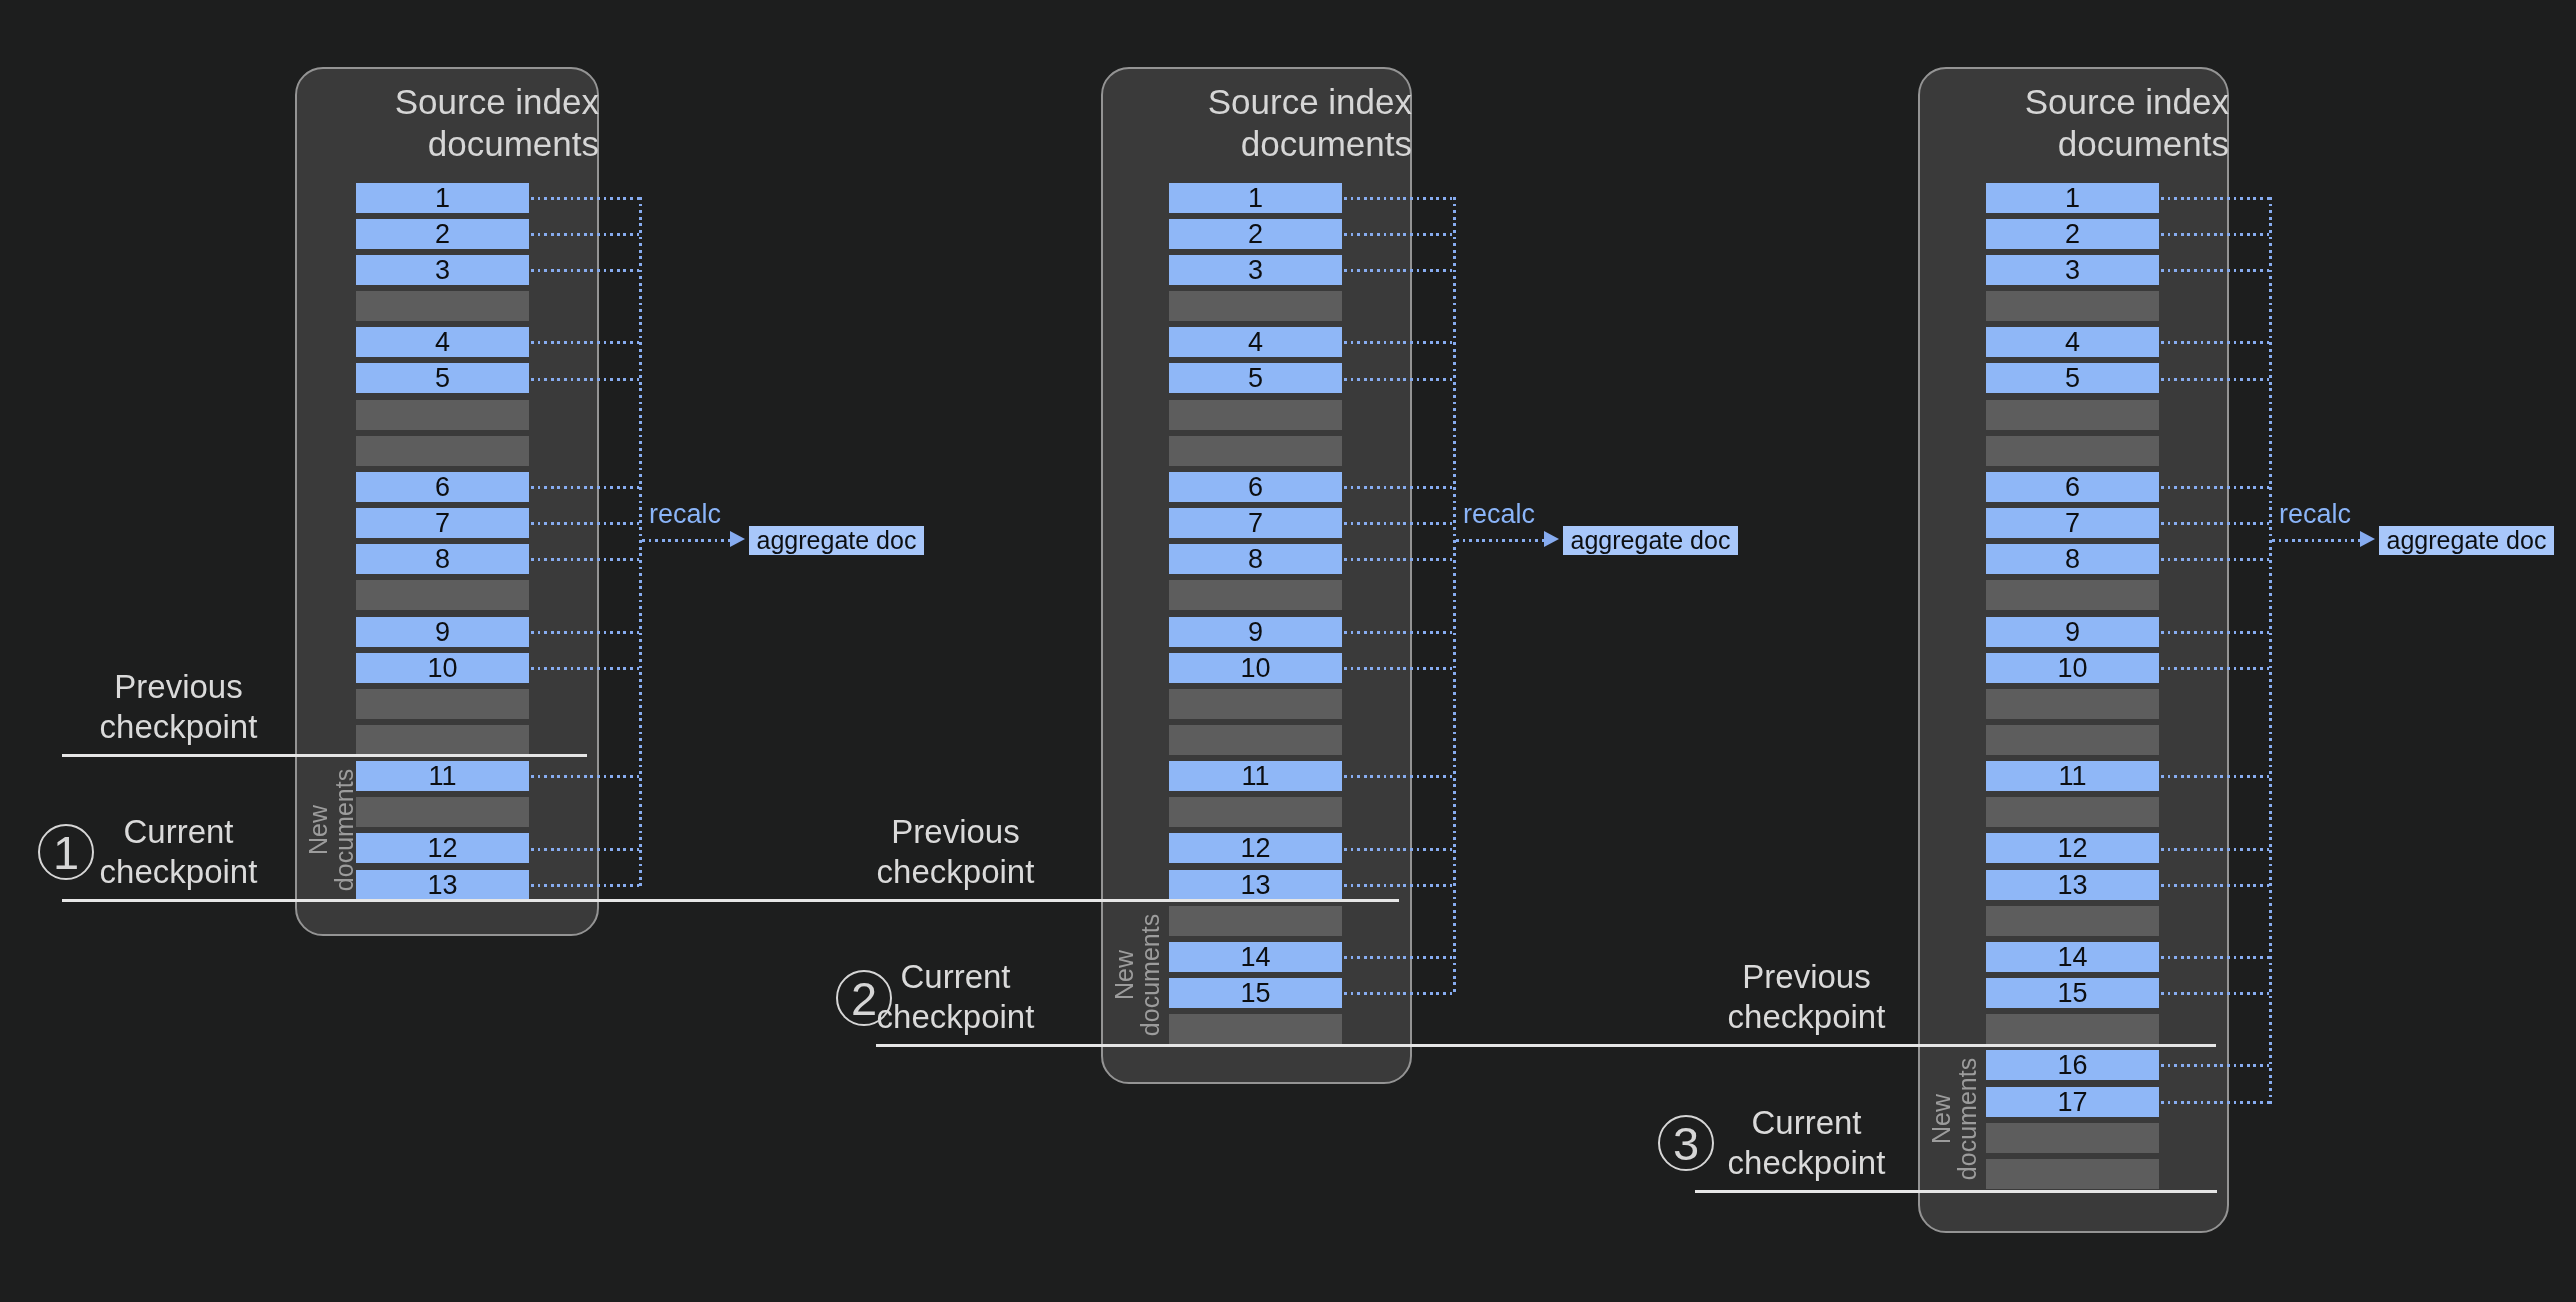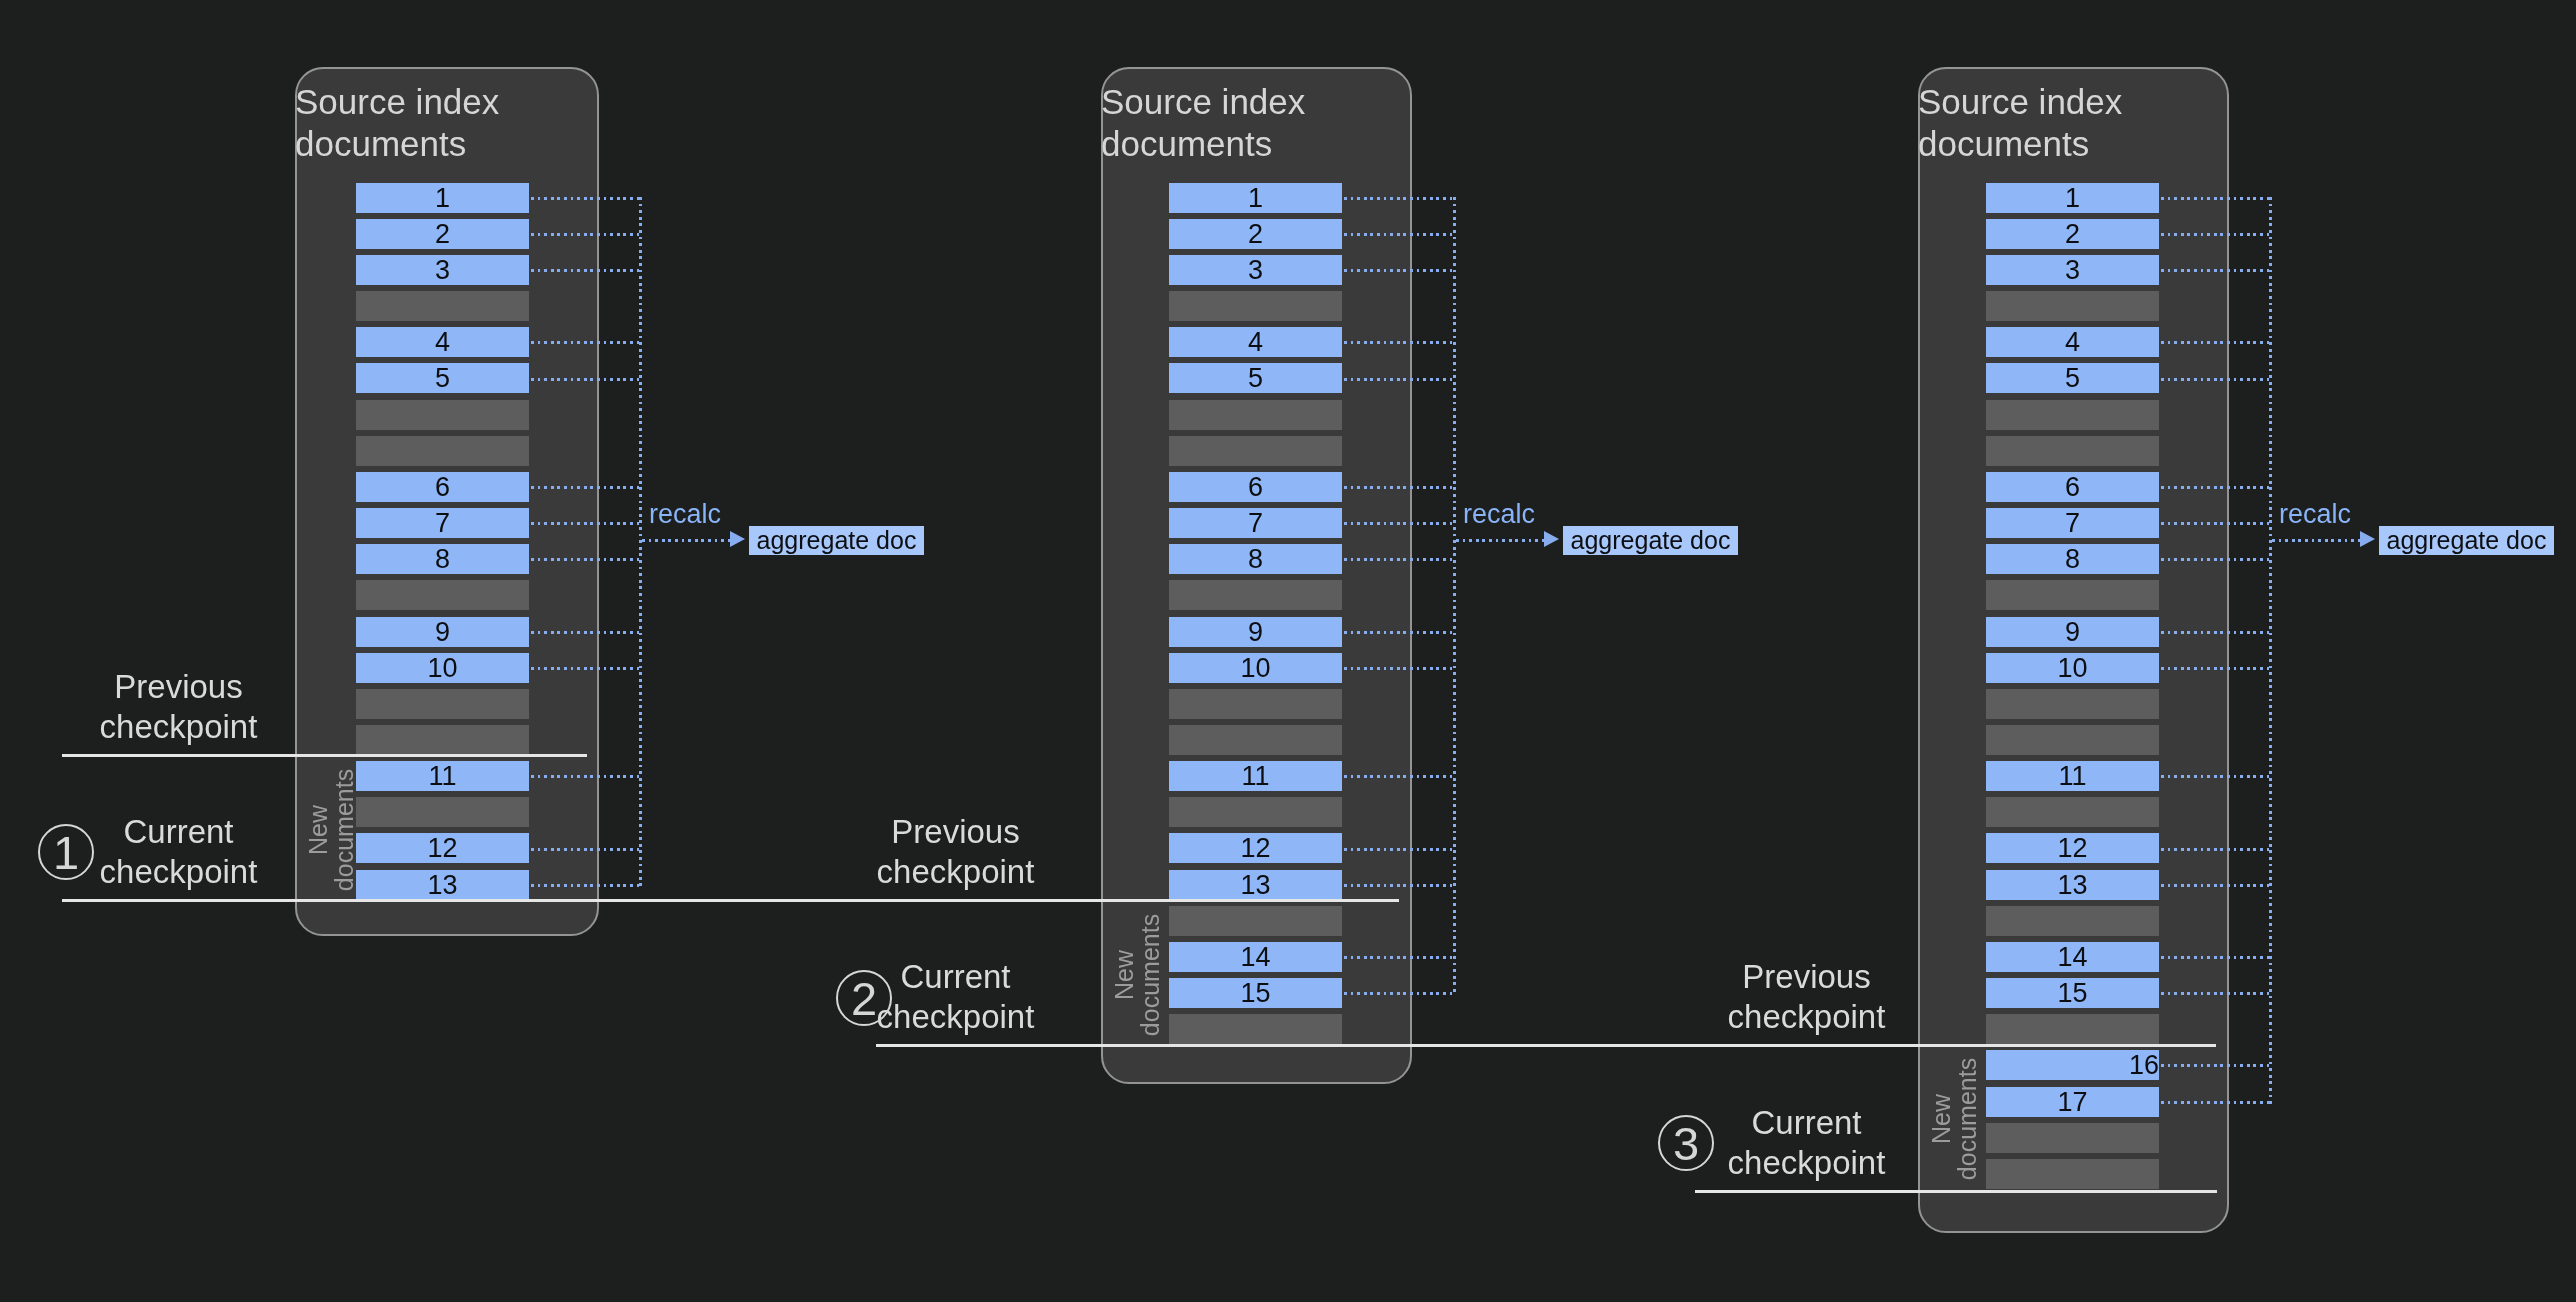--- a/index.html
+++ b/index.html
@@ -1,20 +1,20 @@
 <!DOCTYPE html>
 <html style="font-size:15px"><head>
 <meta charset="utf-8">
 <style>
   html,body{margin:0;padding:0;background:#1d1e1e;}
   #stage{position:relative;width:2576px;height:1302px;background:#1d1e1e;overflow:hidden;
          font-family:"Liberation Sans","DejaVu Sans",sans-serif;}
   .abs{position:absolute;}
   .panel{background:#3a3a3a;border:2.8px solid #949494;border-radius:28px;box-sizing:border-box;z-index:1;}
-  .ptitle{color:#d6d6d6;font-size:35px;line-height:42px;text-align:left;z-index:2;}
+  .ptitle{color:#d6d6d6;font-size:35px;line-height:42px;text-align:right;z-index:2;}
   .bar{box-sizing:border-box;display:flex;align-items:center;justify-content:center;
        font-size:27px;color:#0c0e11;z-index:2;}
   .bar-doc{background:#8fb7f7;}
   .bar-empty{background:#5d5d5d;}
   .hdot{height:2.8px;background-image:repeating-linear-gradient(to right,#87acf0 0 2.8px,transparent 2.8px 6.6px);z-index:3;}
   .vdot{width:2.8px;background-image:repeating-linear-gradient(to bottom,#87acf0 0 2.8px,transparent 2.8px 6.6px);z-index:3;}
   .arrowhead{width:0;height:0;border-left:15px solid #87acf0;border-top:8.4px solid transparent;
              border-bottom:8.4px solid transparent;z-index:3;}
   .recalc{color:#8ab4f8;font-size:27px;text-align:left;z-index:3;}
   .aggbox{background:#a8c7fa;color:#0c0e11;font-size:25px;display:flex;align-items:center;
@@ -268,21 +268,21 @@
     <div class="abs bar bar-empty" style="left: 1986px; top: 906px; width: 173px; height: 30px;"></div>
     <div class="abs bar bar-doc" style="left: 1986px; top: 942px; width: 173px; height: 30px;">
       <span>14</span>
     </div>
     <div class="abs hdot" style="left: 2161px; top: 956px; width: 109px;"></div>
     <div class="abs bar bar-doc" style="left: 1986px; top: 978px; width: 173px; height: 30px;">
       <span>15</span>
     </div>
     <div class="abs hdot" style="left: 2161px; top: 992px; width: 109px;"></div>
     <div class="abs bar bar-empty" style="left: 1986px; top: 1014px; width: 173px; height: 30px;"></div>
-    <div class="abs bar bar-doc" style="left: 1986px; top: 1050px; width: 173px; height: 30px; justify-content: flex-end;">
+    <div class="abs bar bar-doc" style="left: 1986px; top: 1050px; width: 173px; height: 30px;">
       <span>16</span>
     </div>
     <div class="abs hdot" style="left: 2161px; top: 1064px; width: 109px;"></div>
     <div class="abs bar bar-doc" style="left: 1986px; top: 1087px; width: 173px; height: 30px;">
       <span>17</span>
     </div>
     <div class="abs hdot" style="left: 2161px; top: 1101px; width: 109px;"></div>
     <div class="abs bar bar-empty" style="left: 1986px; top: 1123px; width: 173px; height: 30px;"></div>
     <div class="abs bar bar-empty" style="left: 1986px; top: 1159px; width: 173px; height: 30px;"></div>
     <div class="abs vdot" style="left: 2269px; top: 197px; height: 907px;"></div>

